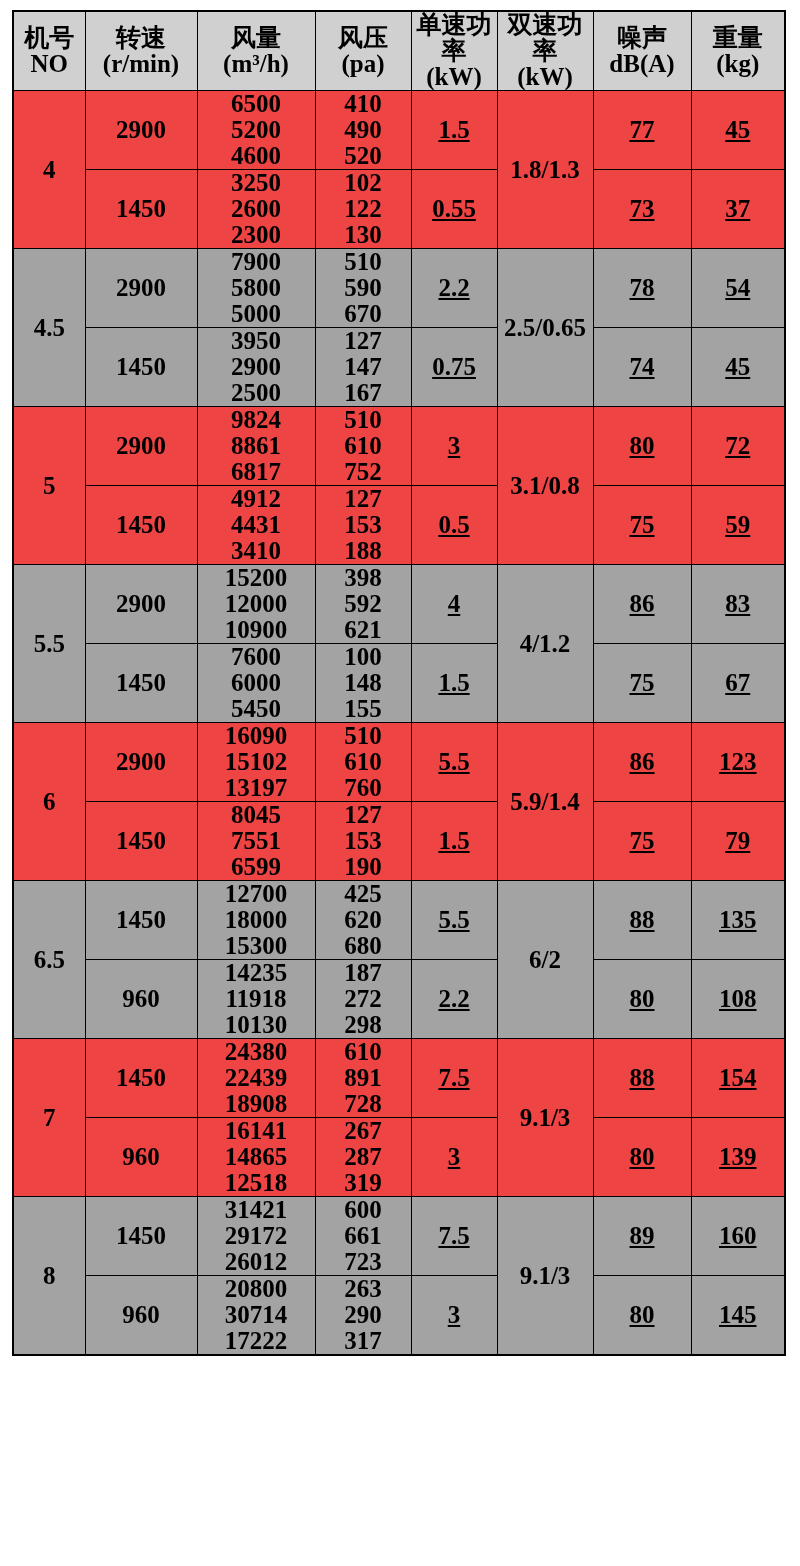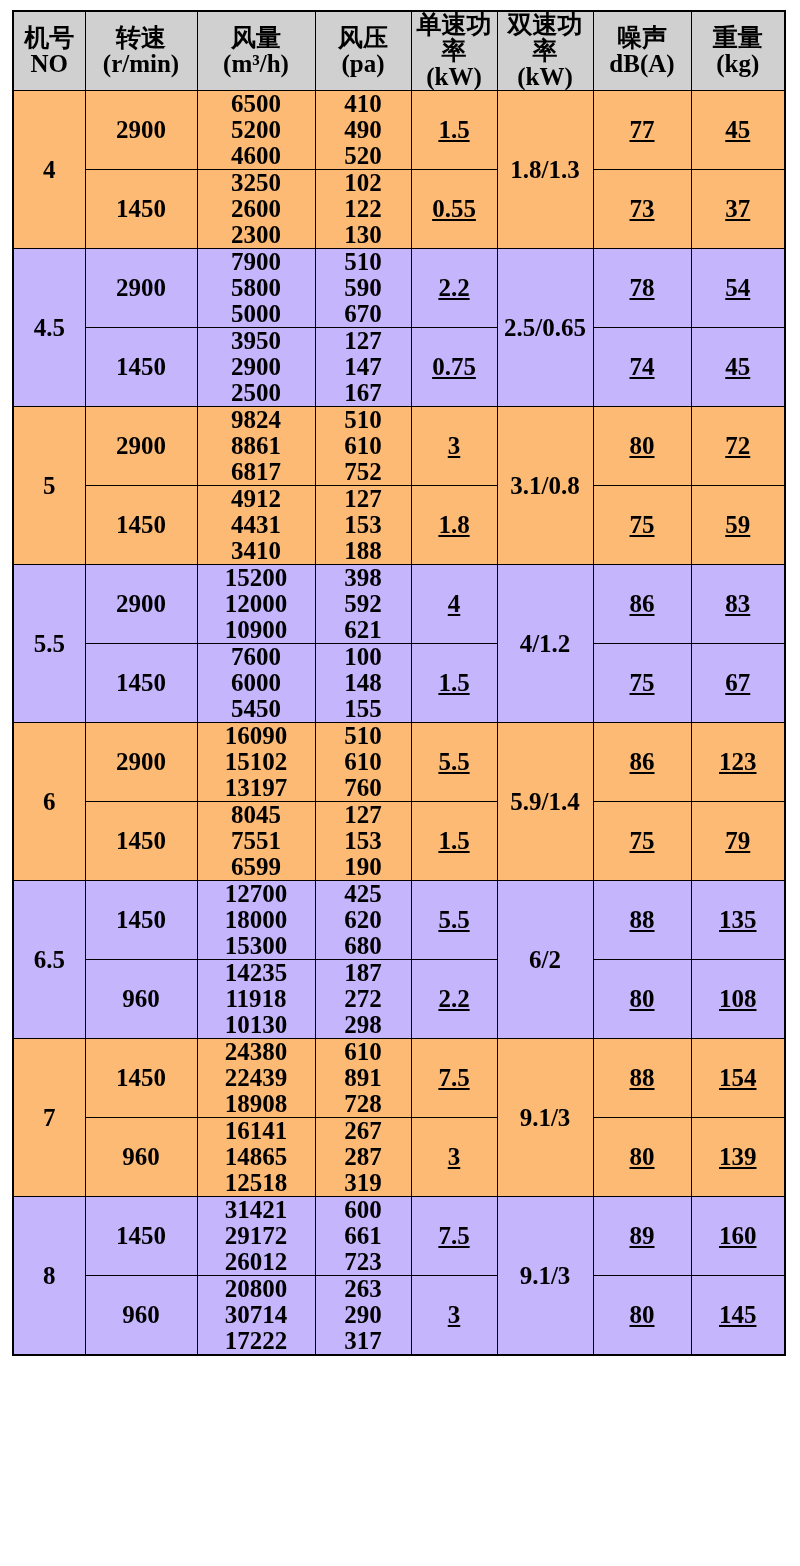--- a/index.html
+++ b/index.html
@@ -57,22 +57,22 @@
   td.rpm-cell { font-size: 25px; }
   td.stack {
     font-size: 25px;
     line-height: 1.14;
     padding: 2px 0 2px 0;
   }
   td.stack span { display: block; }
   td.single { font-size: 25px; text-decoration: underline; }
   td.dual { font-size: 25px; line-height: 1.1; }
 
-  tr.shade td { background: #c4b5fd; }
-  tr.plain td { background: #fdba74; }
+  tr.shade td { background: #a3a3a3; }
+  tr.plain td { background: #ef4444; }
   .hdr th { background: #d0d0d0; }
 </style>
 </head>
 <body>
 
 <table id="spec-table">
   <colgroup>
     <col class="c-no">
       <col class="c-rpm">
       <col class="c-flow">
@@ -210,21 +210,21 @@
         <td class="stack">
           <span>4912</span>
           <span>4431</span>
           <span>3410</span>
         </td>
         <td class="stack">
           <span>127</span>
           <span>153</span>
           <span>188</span>
         </td>
-        <td class="single">1.8</td>
+        <td class="single">0.5</td>
         <td class="single">75</td>
         <td class="single">59</td>
       </tr>
       <tr class="shade">
         <td class="no-cell" rowspan="2">5.5</td>
         <td class="rpm-cell">2900</td>
         <td class="stack">
           <span>15200</span>
           <span>12000</span>
           <span>10900</span>

